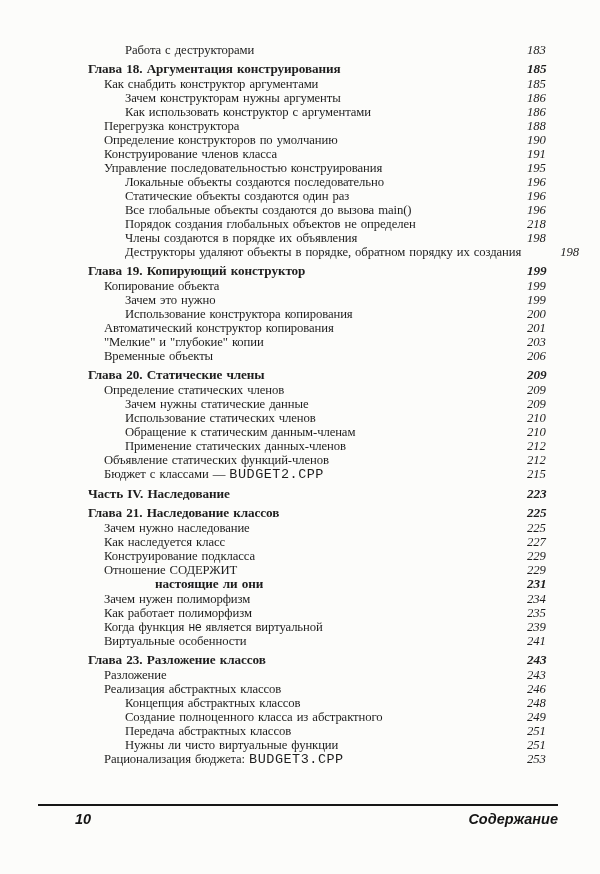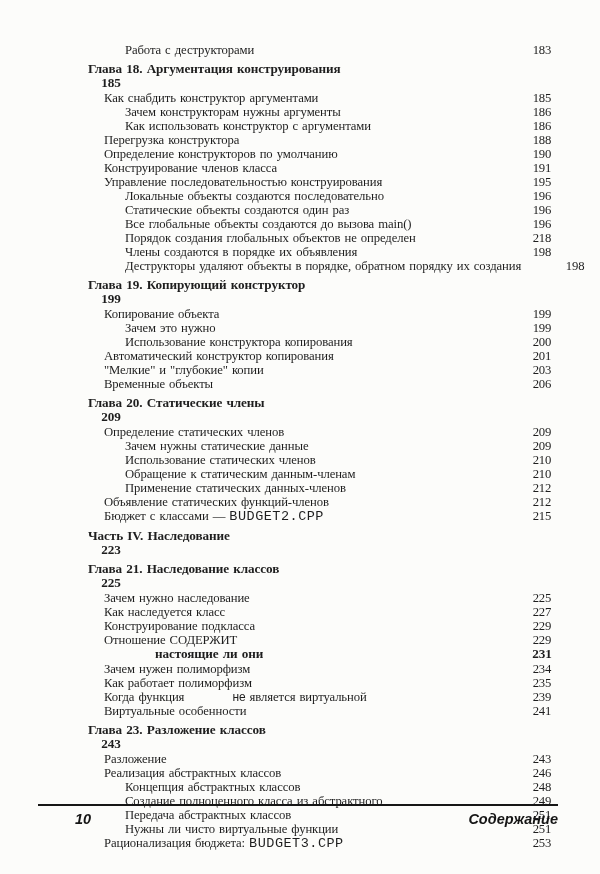--- a/index.html
+++ b/index.html
@@ -32,43 +32,42 @@
     line-height: 14px;
     font-size: 12.7px;
     letter-spacing: -0.1px;
     word-spacing: 1px;
   }
   .toc-row .entry-text {
     white-space: nowrap;
   }
   .toc-row .page-num {
     flex-shrink: 0;
-    text-align: center;
+    text-align: left;
     min-width: 30px;
     padding-left: 8px;
+    font-style: italic;
   }
   .toc-row.bold {
     font-weight: bold;
     font-size: 13.2px;
   }
   .toc-row.space-before {
     margin-top: 5px;
-    flex-direction: column;
   }
   .toc-row.after-chapter {
     margin-bottom: 1px;
   }
   .toc-row.lvl0 { padding-left: 50px; }
   .toc-row.lvl1 { padding-left: 66px; }
   .toc-row.lvl2 { padding-left: 87px; gap: 31px; }
   .toc-row.lvl3 { padding-left: 117px; }
   .run-sans {
     font-family: "Liberation Sans", "DejaVu Sans", sans-serif;
     font-size: 12px;
-    margin-left: 44px;
   }
   .run-code {
     font-family: Liberation Mono, monospace;
     font-size: 13.5px;
     letter-spacing: 0.5px;
   }
   .footer {
     position: absolute;
     left: 38px;
     right: 42px;

